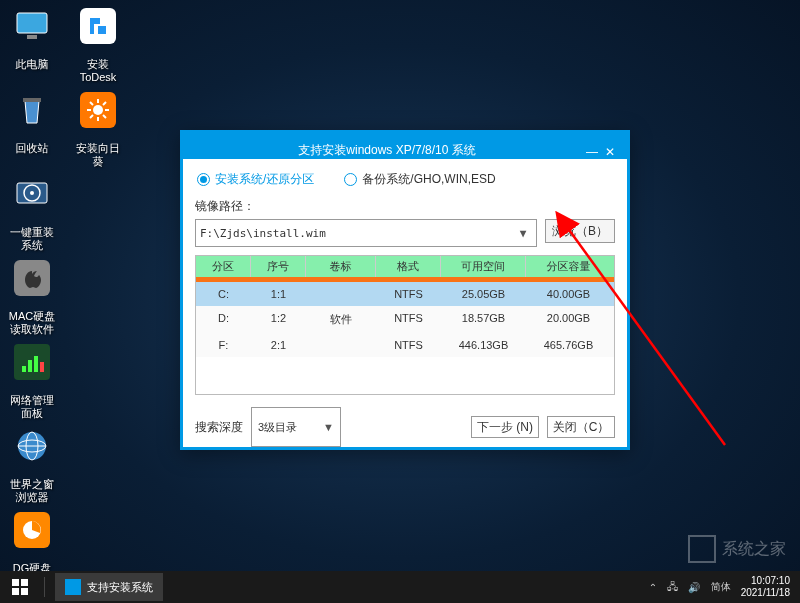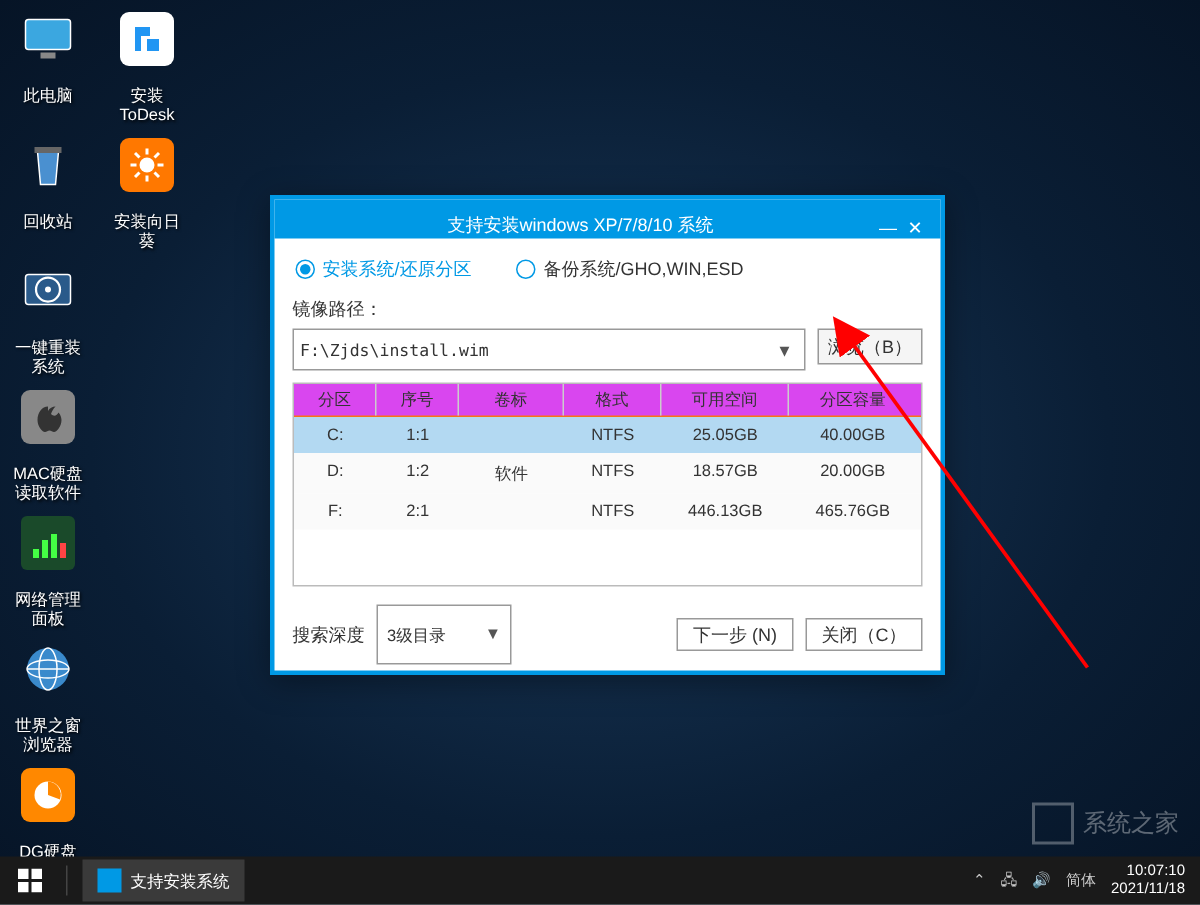--- a/index.html
+++ b/index.html
@@ -36,34 +36,34 @@
 .radio-opt.selected { color: #0099e5; }
 
 .path-label { font-size: 12px; margin: 2px 0 4px; }
 .path-row { display: flex; gap: 8px; margin-bottom: 8px; }
 .path-input { flex: 1; height: 28px; border: 1px solid #999; display: flex; align-items: center; padding: 0 4px; font-family: "SimSun", monospace; font-size: 11px; }
 .path-input .dd { margin-left: auto; width: 18px; text-align: center; color: #555; }
 .browse-btn { width: 70px; height: 24px; border: 1px solid #999; background: #f5f5f5; display: flex; align-items: center; justify-content: center; cursor: pointer; font-size: 12px; }
 
 .tbl { border: 1px solid #bbb; margin-bottom: 6px; }
 .tbl-head, .tbl-row { display: grid; grid-template-columns: 55px 55px 70px 65px 85px 85px; font-size: 11px; }
-.tbl-head { background: #d946ef; border-bottom: 1px solid #f97316; }
+.tbl-head { background: #86efac; border-bottom: 5px solid #f97316; }
 .tbl-head > div { padding: 3px 4px; text-align: center; border-right: 1px solid #ccc; }
 .tbl-head > div:last-child { border-right: none; }
 .tbl-body { height: 112px; overflow: auto; }
 .tbl-row > div { padding: 6px 4px; text-align: center; }
 .tbl-row.sel { background: #b3d9f2; }
 .tbl-row:not(.sel) { background: #fafafa; }
 
 .footer-row { display: flex; align-items: center; gap: 8px; padding: 6px 0; }
 .depth-lbl { font-size: 12px; }
 .depth-sel { width: 90px; height: 40px; border: 1px solid #999; display: flex; align-items: center; padding: 0 6px; font-size: 11px; }
 .depth-sel .dd { margin-left: auto; color: #555; }
 .footer-row .spacer { flex: 1; }
-.f-btn { width: 78px; height: 22px; border: 1px solid #999; background: #fff; display: flex; align-items: center; justify-content: center; cursor: pointer; font-size: 12px; }
+.f-btn { width: 68px; height: 22px; border: 1px solid #999; background: #fff; display: flex; align-items: center; justify-content: center; cursor: pointer; font-size: 12px; }
 
 .bottom-info { text-align: center; font-size: 11px; color: #0099e5; padding: 4px 0 2px; border-top: 1px solid #ddd; margin-top: 2px; }
 
 .arrow { position: absolute; top: 215px; left: 555px; pointer-events: none; }
 .arrow svg { overflow: visible; }
 
 .taskbar {
   position: absolute; bottom: 0; left: 0; right: 0; height: 32px;
   background: #1a1a1a; display: flex; align-items: center; color: #fff;
 }

